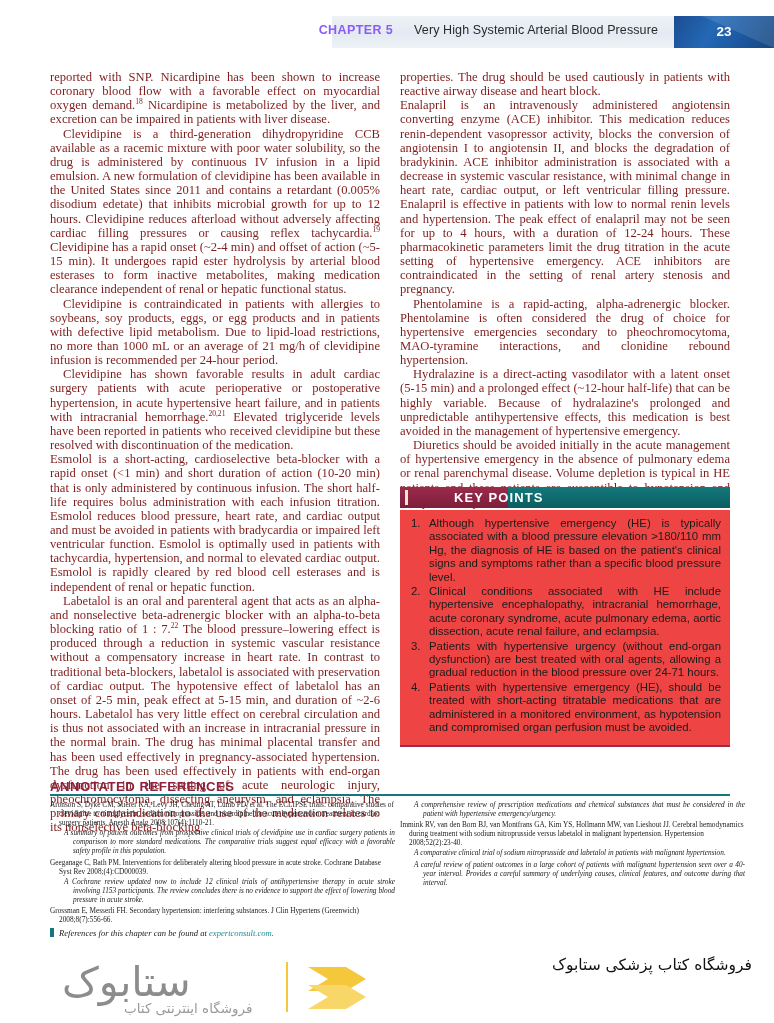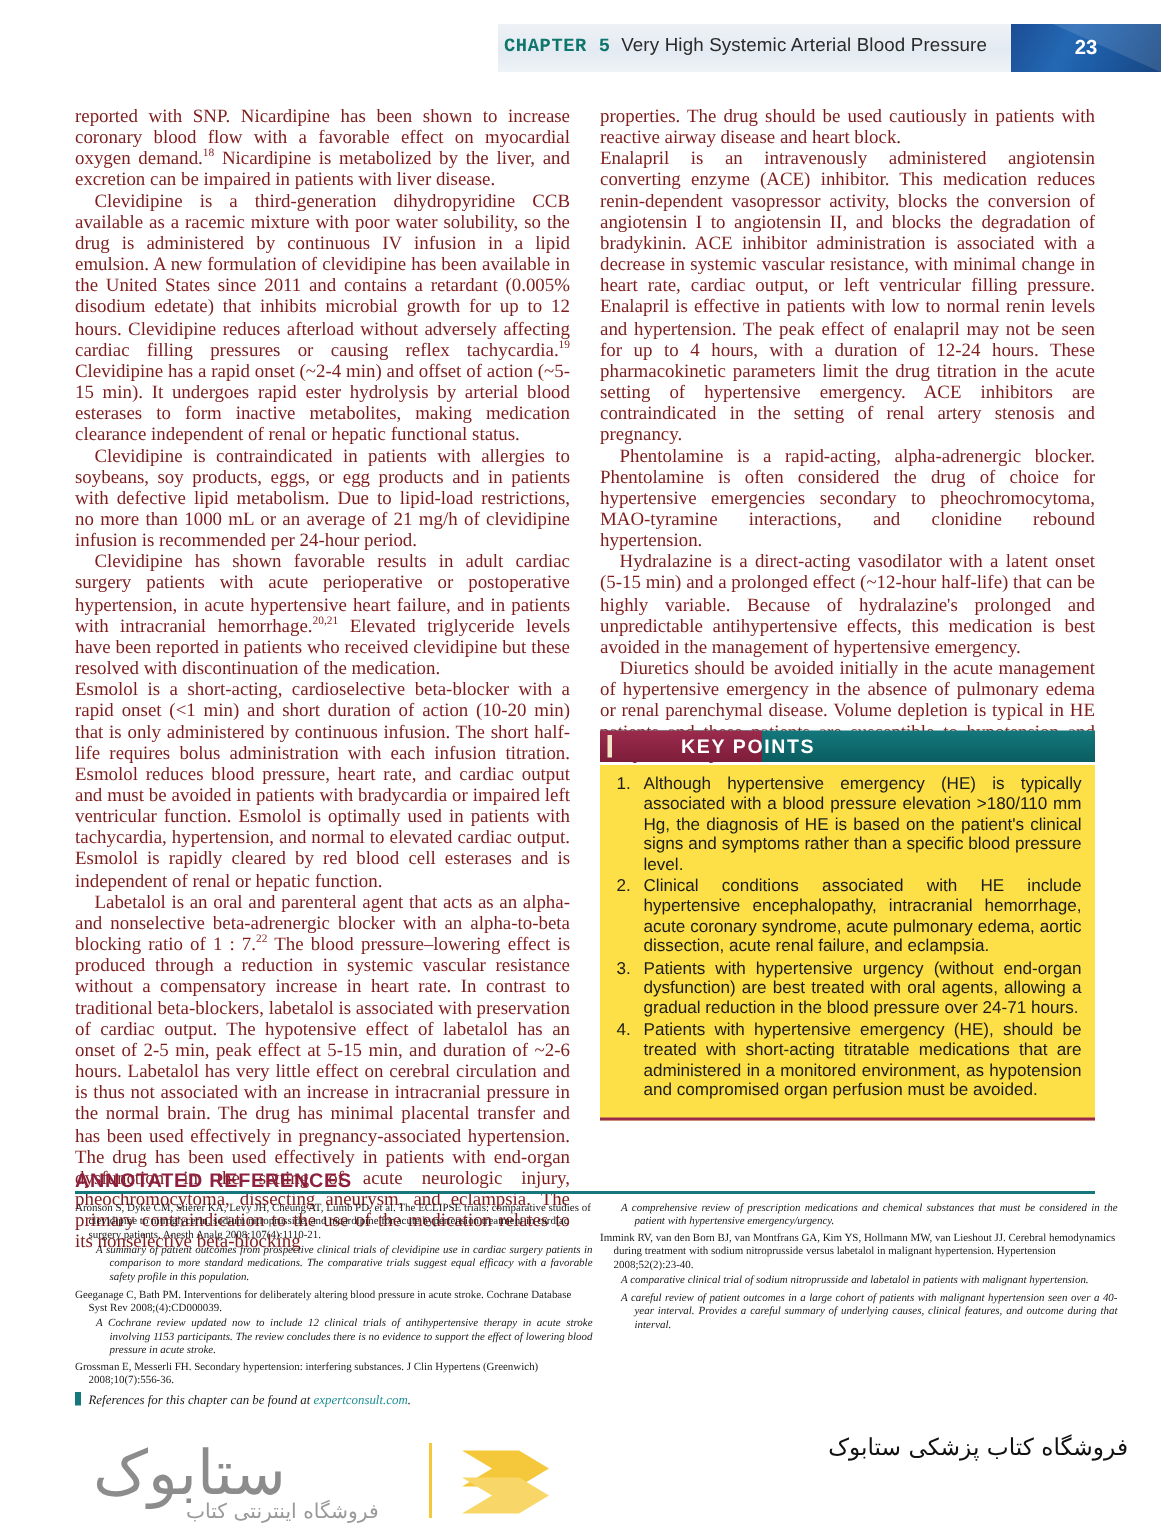--- a/index.html
+++ b/index.html
@@ -20,21 +20,21 @@
   .runhead-band{
     position:absolute;right:0;top:16px;width:442px;height:32px;
     background:linear-gradient(to bottom,#eef2f6 0%,#e3eaf1 55%,#eef3f7 100%);
   }
   .runhead-text{
     position:absolute;right:116px;top:23px;
     font-family:"Liberation Sans",sans-serif;
     font-size:12.5px;color:#2a2a2a;letter-spacing:.1px;white-space:nowrap;
   }
   .runhead-text .chap{
-    color:#0f766e;font-weight:bold;letter-spacing:.4px;margin-right:7px;font-family:Liberation Mono, monospace;
+    color:#8b5cf6;font-weight:bold;letter-spacing:.4px;margin-right:21px;
   }
   .pagenum-box{
     position:absolute;right:0;top:16px;width:100px;height:32px;
     background:#1d5ba6;
     background:linear-gradient(118deg,#1b4d93 0%,#2468b4 38%,#1d5ca6 60%,#17457f 100%);
     overflow:hidden;
   }
   .pagenum-box:after{
     content:"";position:absolute;left:-20px;top:-34px;width:150px;height:44px;
     background:rgba(255,255,255,.12);transform:rotate(24deg);
@@ -96,21 +96,21 @@
   }
   .kp-head .tick{
     position:absolute;left:5px;top:3px;width:3px;height:15px;background:#f2e6c8;
   }
   .kp-title{
     position:absolute;left:14px;top:3px;
     font-family:"Liberation Sans",sans-serif;
     font-size:13px;font-weight:bold;color:#ffffff;letter-spacing:1.1px;margin-left:40px;
   }
   .kp-body{
-    background:#fde047;
+    background:#ef4444;
     border-bottom:2.5px solid #9b2b4c;
     padding:7px 9px 9px 9px;
   }
   ol.kp-list{
     margin:0;padding:0;list-style:none;
     counter-reset:kp;
   }
   ol.kp-list li{
     counter-increment:kp;
     position:relative;
@@ -251,21 +251,21 @@
   <div class="ar-head">
     <div class="ar-title">ANNOTATED REFERENCES</div>
     <div class="bar"></div>
   </div>
 
   <div class="refcol left">
     <p class="ref">Aronson S, Dyke CM, Stierer KA, Levy JH, Cheung AT, Lumb PD, et al. The ECLIPSE trials: comparative studies of clevidipine to nitroglycerin, sodium nitroprusside, and nicardipine for acute hypertension treatment in cardiac surgery patients. Anesth Analg 2008;107(4):1110-21.</p>
     <p class="ref-note">A summary of patient outcomes from prospective clinical trials of clevidipine use in cardiac surgery patients in comparison to more standard medications. The comparative trials suggest equal efficacy with a favorable safety profile in this population.</p>
     <p class="ref">Geeganage C, Bath PM. Interventions for deliberately altering blood pressure in acute stroke. Cochrane Database Syst Rev 2008;(4):CD000039.</p>
     <p class="ref-note">A Cochrane review updated now to include 12 clinical trials of antihypertensive therapy in acute stroke involving 1153 participants. The review concludes there is no evidence to support the effect of lowering blood pressure in acute stroke.</p>
-    <p class="ref">Grossman E, Messerli FH. Secondary hypertension: interfering substances. J Clin Hypertens (Greenwich) 2008;10(7):556-36.</p>
+    <p class="ref">Grossman E, Messerli FH. Secondary hypertension: interfering substances. J Clin Hypertens (Greenwich) 2008;8(7):556-66.</p>
   </div>
 
   <div class="refcol right">
     <p class="ref-note">A comprehensive review of prescription medications and chemical substances that must be considered in the patient with hypertensive emergency/urgency.</p>
     <p class="ref">Immink RV, van den Born BJ, van Montfrans GA, Kim YS, Hollmann MW, van Lieshout JJ. Cerebral hemodynamics during treatment with sodium nitroprusside versus labetalol in malignant hypertension. Hypertension 2008;52(2):23-40.</p>
     <p class="ref-note">A comparative clinical trial of sodium nitroprusside and labetalol in patients with malignant hypertension.</p>
     <p class="ref-note">A careful review of patient outcomes in a large cohort of patients with malignant hypertension seen over a 40-year interval. Provides a careful summary of underlying causes, clinical features, and outcome during that interval.</p>
   </div>
 
   <div class="expert">

